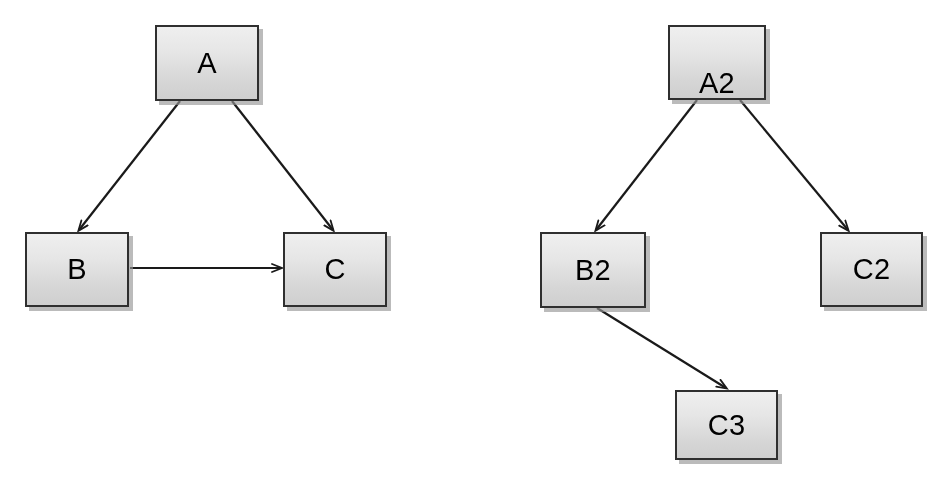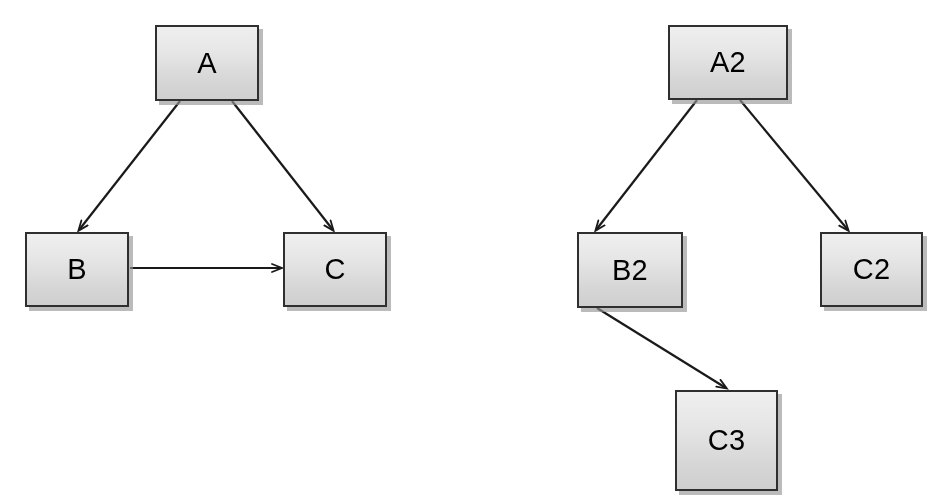--- a/index.html
+++ b/index.html
@@ -73,29 +73,29 @@
   </div>
 
   <div class="node" style="left:25px; top:232px; width:104px; height:75px;">
     <span class="node-label">B</span>
   </div>
 
   <div class="node" style="left:283px; top:232px; width:104px; height:75px;">
     <span class="node-label">C</span>
   </div>
 
-  <div class="node" style="left:668px; top:25px; width:120px; height:75px;">
+  <div class="node" style="left:668px; top:25px; width:98px; height:75px;align-items:flex-end;">
     <span class="node-label">A2</span>
   </div>
 
-  <div class="node" style="left:540px; top:232px; width:106px; height:76px;margin-left:37px;">
+  <div class="node" style="left:540px; top:232px; width:106px; height:76px;">
     <span class="node-label">B2</span>
   </div>
 
   <div class="node" style="left:800px; top:232px; width:103px; height:75px;margin-left:20px;">
     <span class="node-label">C2</span>
   </div>
 
-  <div class="node" style="left:675px; top:390px; width:103px; height:101px;">
+  <div class="node" style="left:675px; top:390px; width:103px; height:70px;">
     <span class="node-label">C3</span>
   </div>
 
 </div>
 
 </body></html>

